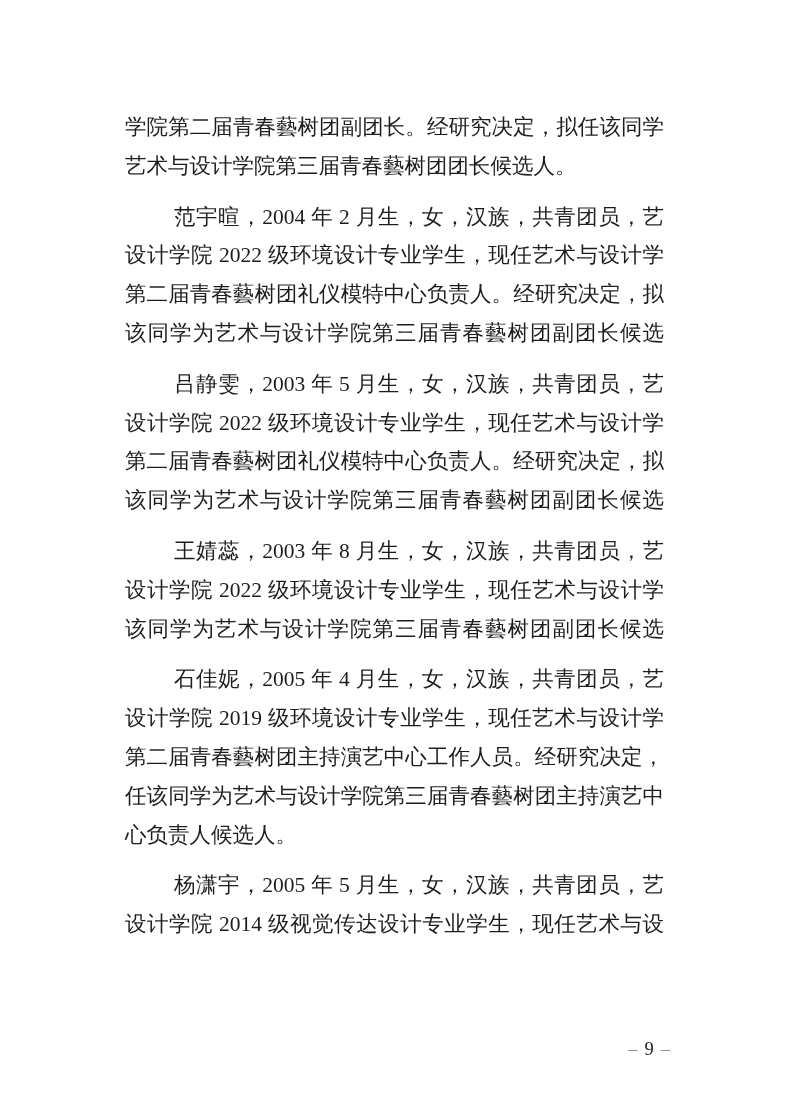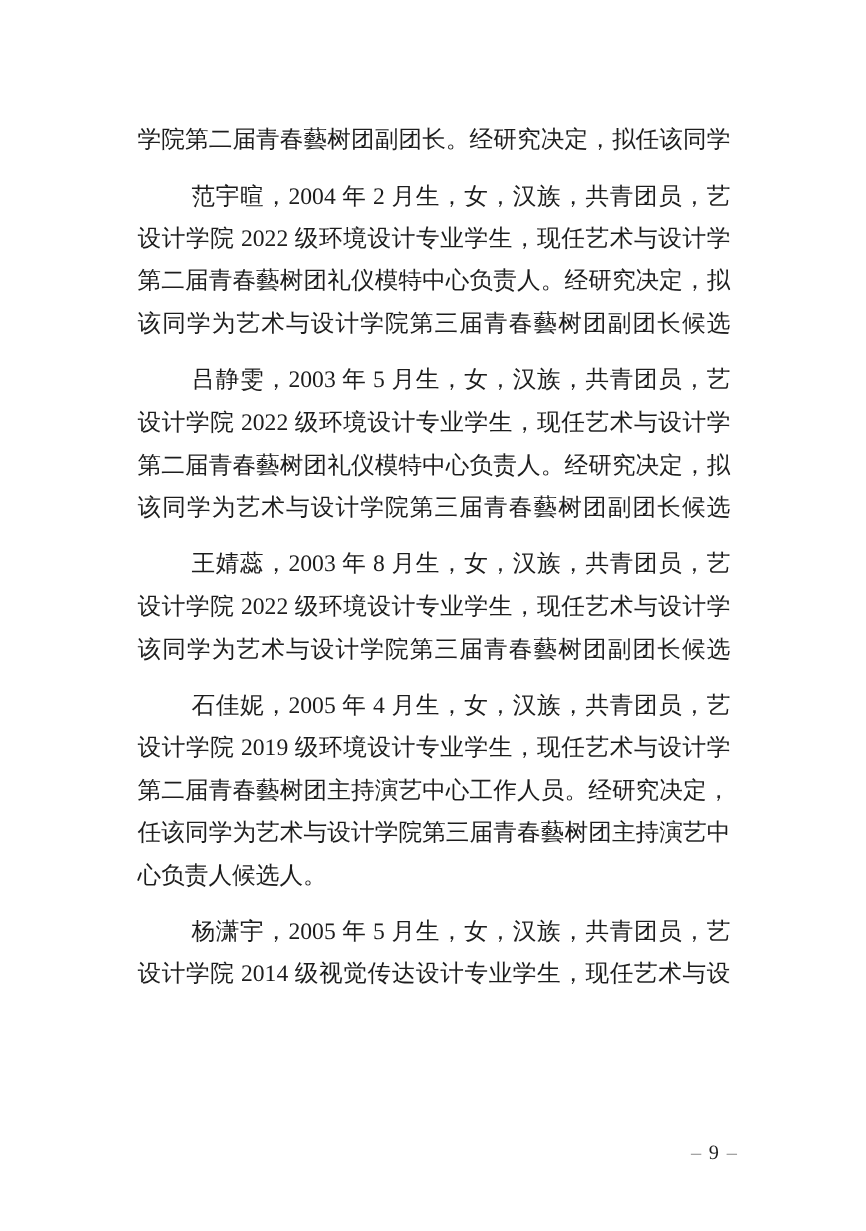--- a/index.html
+++ b/index.html
@@ -49,20 +49,21 @@
 </style>
 </head>
 <body>
 
 <div class="page">
 
   <div class="doc-body">
 
     <div class="para">
       <div class="line fill">学院第二届青春藝树团副团长。经研究决定，拟任该同学为</div>
+      <div class="line left">艺术与设计学院第三届青春藝树团团长候选人。</div>
     </div>
 
     <div class="para">
       <div class="line fill first">范宇暄，2004 年 2 月生，女，汉族，共青团员，艺术与</div>
       <div class="line fill">设计学院 2022 级环境设计专业学生，现任艺术与设计学院</div>
       <div class="line fill">第二届青春藝树团礼仪模特中心负责人。经研究决定，拟任</div>
       <div class="line fill">该同学为艺术与设计学院第三届青春藝树团副团长候选人。</div>
     </div>
 
     <div class="para">

